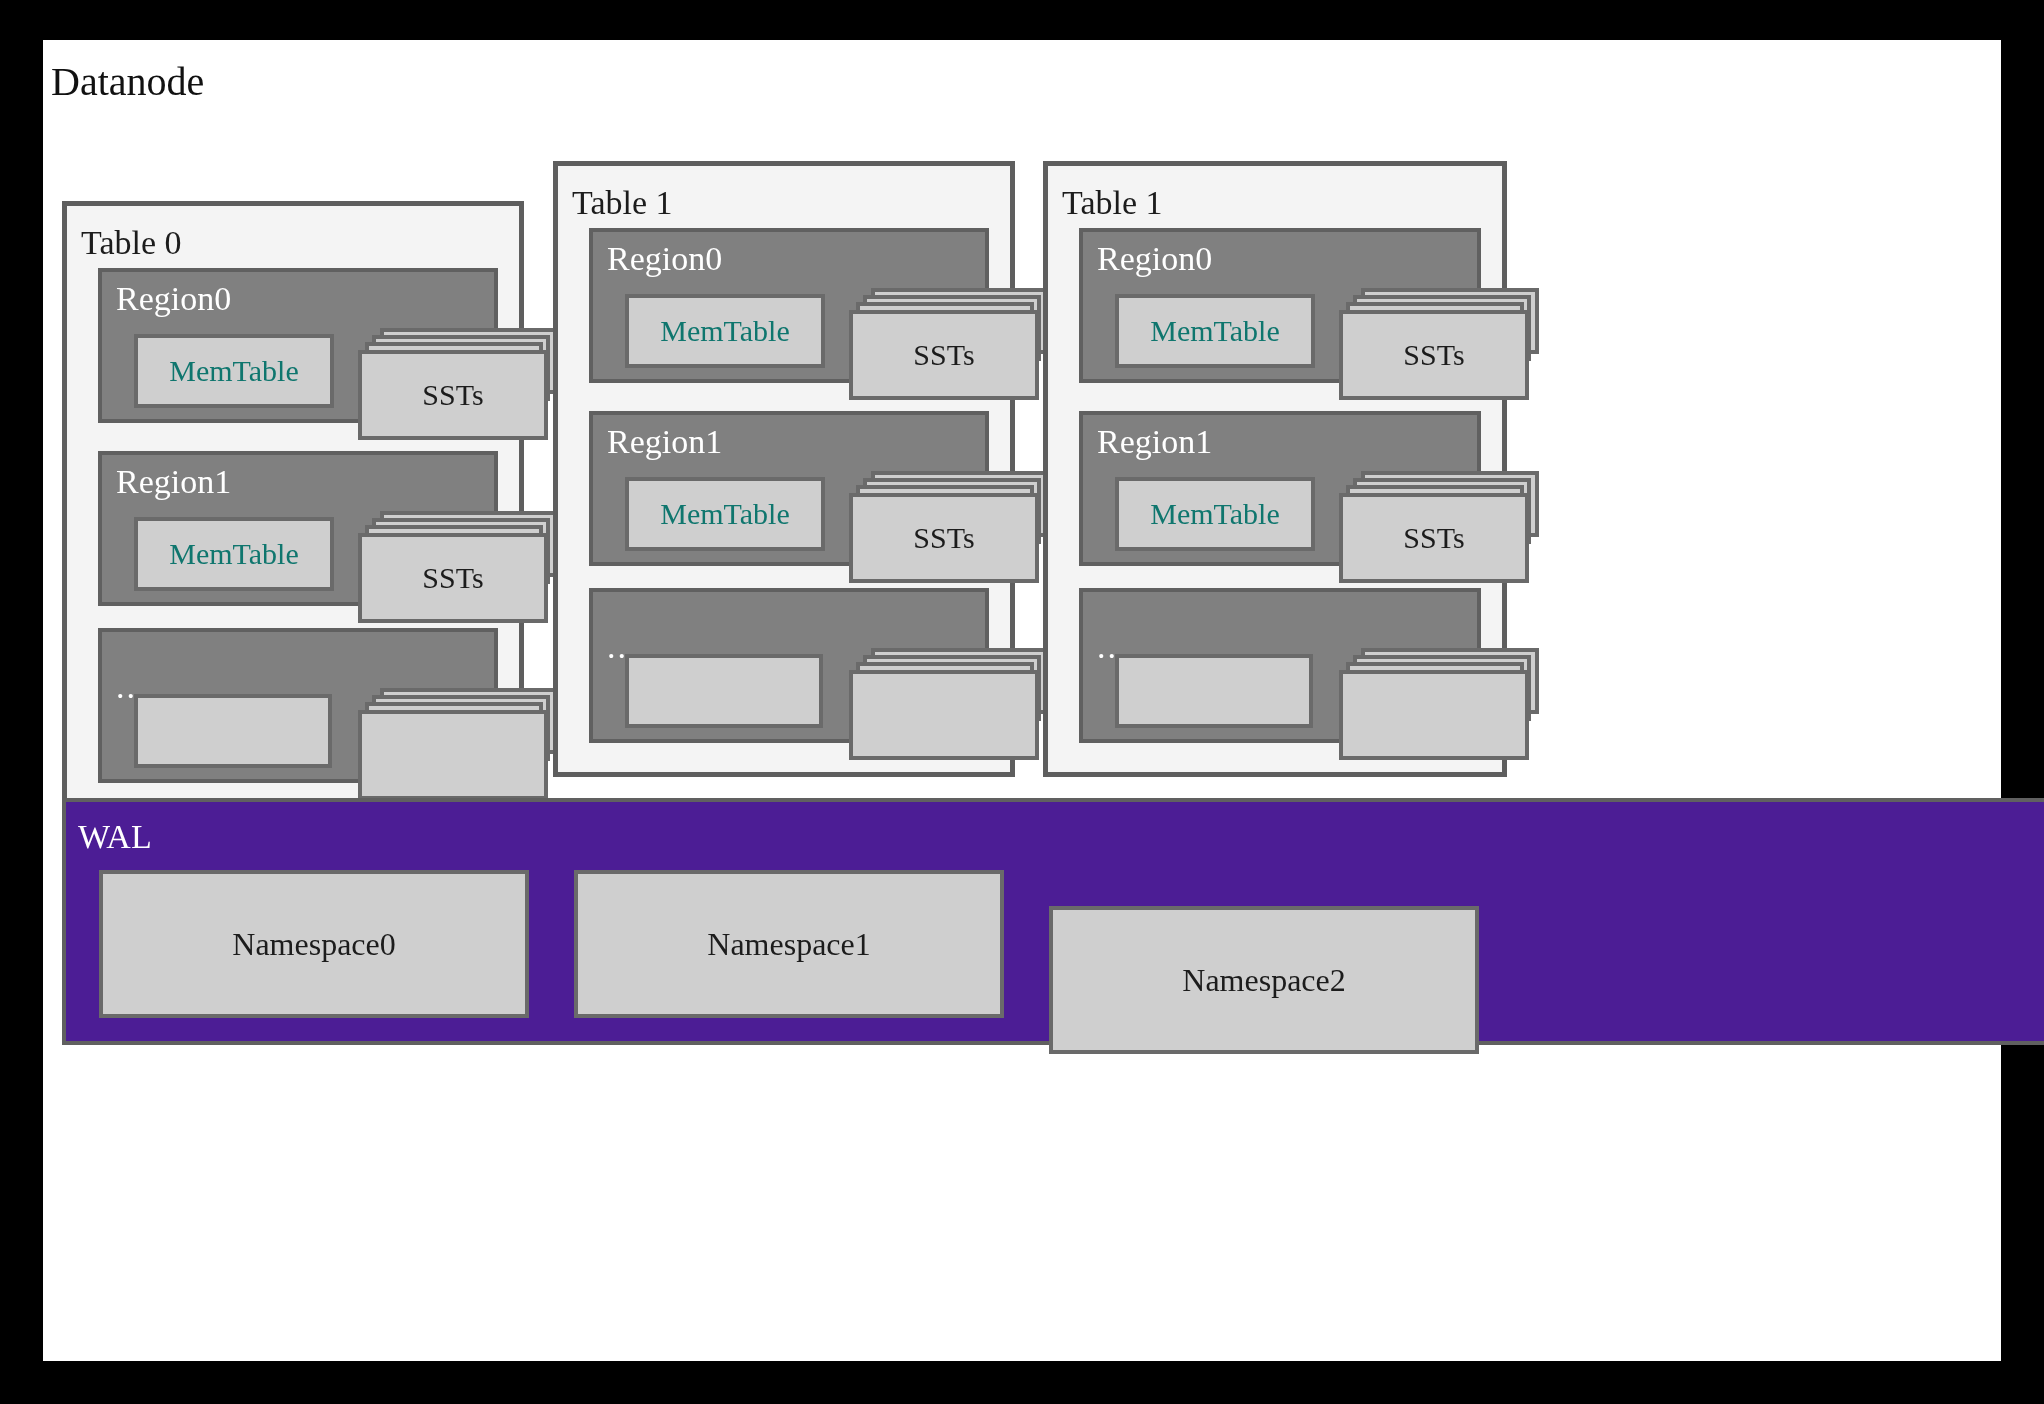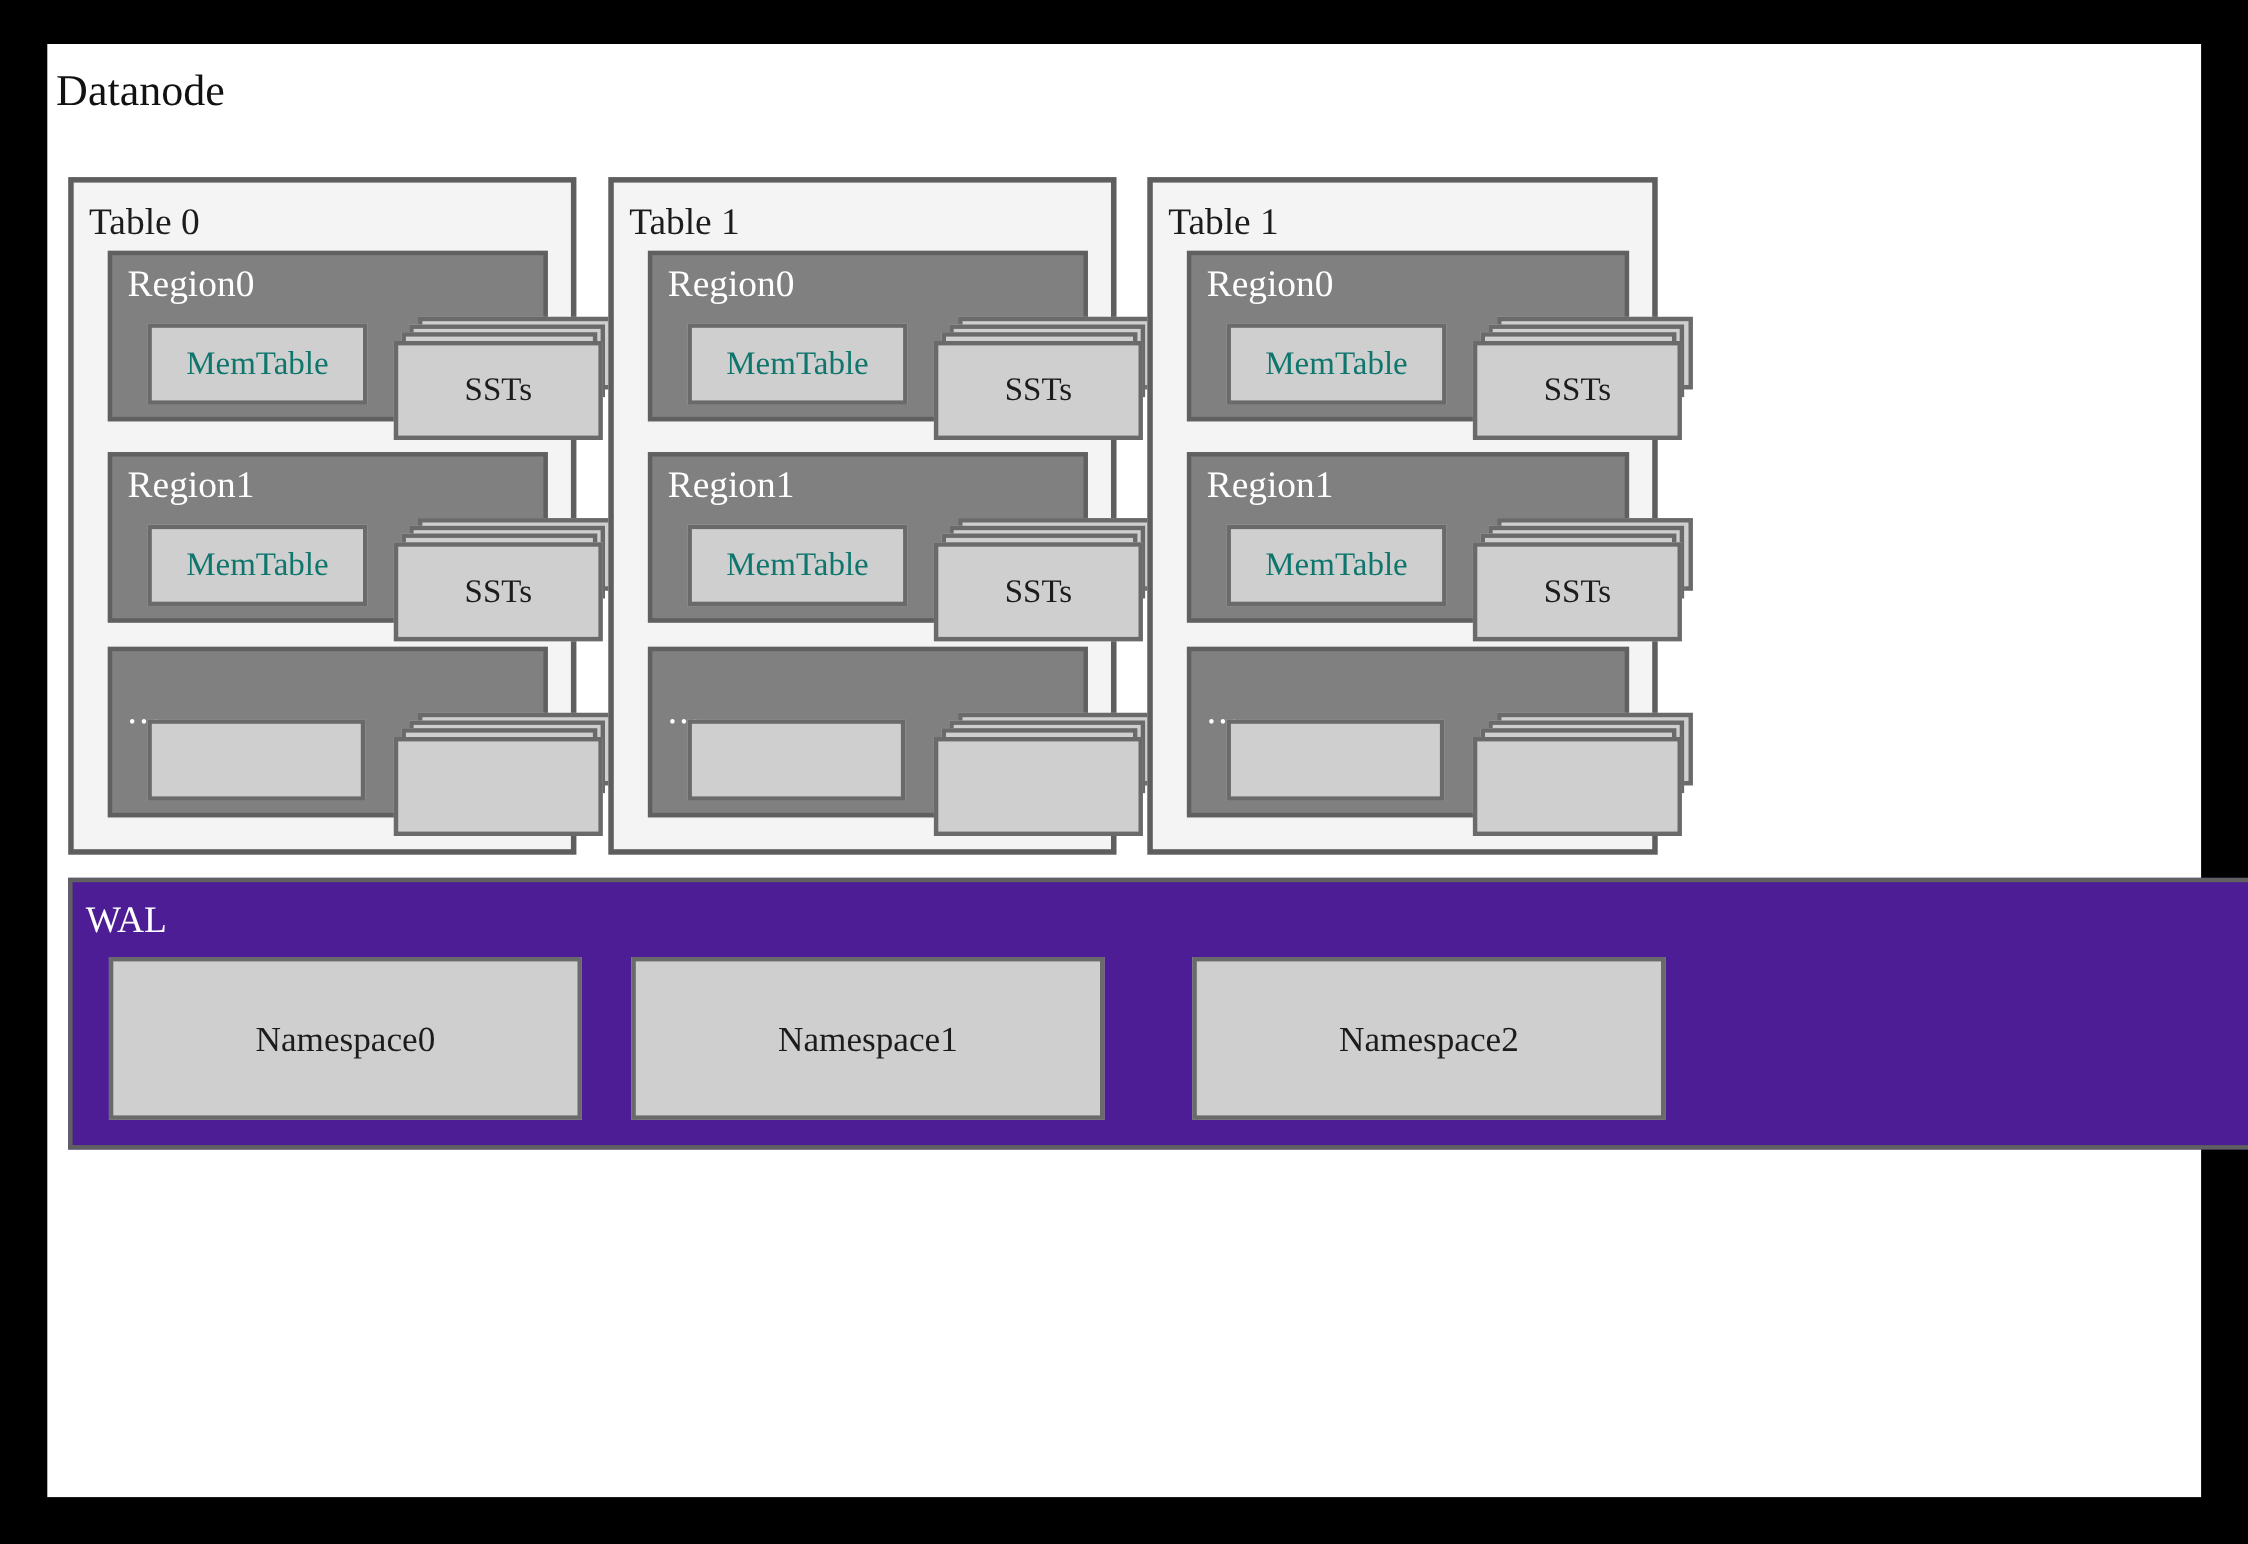--- a/index.html
+++ b/index.html
@@ -42,21 +42,21 @@
 
   
   .table-box {
     position: absolute;
     top: 121px;
     height: 616px;
     background: #f4f4f4;
     border: 5px solid #5e5e5e;
     box-sizing: border-box;
   }
-  .table-box.col0 { left: 19px;   width: 462px; }
+  .table-box.col0 { left: 19px;   width: 462px; margin-top: 40px; }
   .table-box.col1 { left: 510px;  width: 462px; }
   .table-box.col2 { left: 1000px; width: 464px; }
 
   .table-title {
     position: absolute;
     left: 14px;
     top: 20px;
     font-size: 34px;
     color: #1c1c1c;
     line-height: 1;
@@ -175,21 +175,21 @@
     border: 4px solid #6a6a6a;
     box-sizing: border-box;
     display: flex;
     align-items: center;
     justify-content: center;
     font-size: 32px;
     color: #1c1c1c;
   }
   .namespace.n0 { left: 33px;   }
   .namespace.n1 { left: 508px;  }
-  .namespace.n2 { left: 1018px;  }
+  .namespace.n2 { left: 983px; margin-top: 36px;  }
 </style>
 </head>
 <body>
 
 <div id="canvas">
   <div id="datanode">
 
     <div id="datanode-title">Datanode</div>
 
     <div class="table-box col0">

